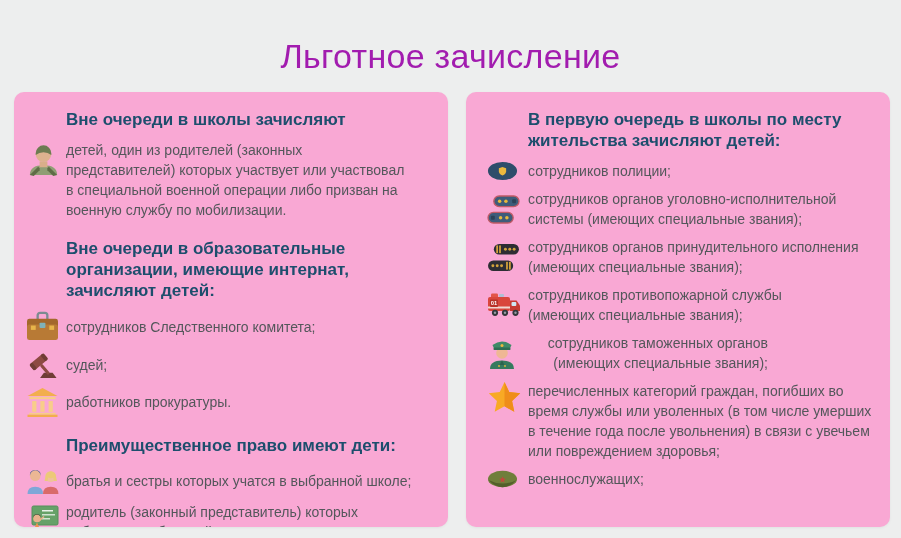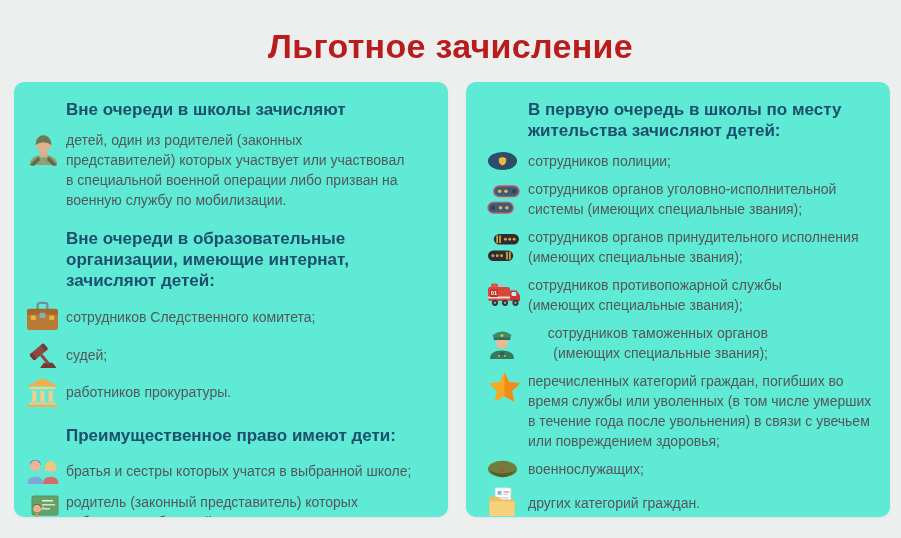--- a/index.html
+++ b/index.html
@@ -1,25 +1,25 @@
 <!DOCTYPE html>
 <html><head>
 <meta charset="utf-8">
 <style>
   html,body{margin:0;padding:0;}
   .page{
     position:relative;width:901px;height:538px;background:#edeeee;
     font-family:"Liberation Sans",sans-serif;overflow:hidden;
   }
   .title{
-    position:absolute;top:21px;left:0;right:0;margin:6px;text-align:center;
-    font-size:34px;font-weight:700;color:#b91c1c;letter-spacing:.3px;
+    position:absolute;top:21px;left:0;right:0;margin:16px;text-align:center;
+    font-size:34px;font-weight:400;color:#a21caf;letter-spacing:.3px;
   }
   .card{
-    position:absolute;top:82px;height:435px;background:#5eead4;border-radius:10px;
+    position:absolute;top:92px;height:435px;background:#f9a8d4;border-radius:10px;
     box-sizing:border-box;overflow:hidden;box-shadow:0 1px 3px rgba(0,0,0,.05);
   }
   .card.left{left:14px;width:434px;padding:17px 10px 0 11px;}
   .card.right{left:466px;width:424px;padding:17px 12px 0 21px;}
   .sec-heading{
     margin:0 0 10px 41px;font-size:17px;line-height:21px;font-weight:700;color:#1d4e6d;
   }
   .sec{margin-top:18px;}
   .item{display:flex;align-items:center;margin-bottom:8px;}
   .item.top{align-items:flex-start;}
@@ -233,29 +233,14 @@
       <span class="ic">
         <svg width="31" height="20" viewBox="0 0 34 22">
           <ellipse cx="17" cy="11" rx="16" ry="9" fill="#707e3b"></ellipse>
           <path d="M1.5 12q15.5 8 31 0q-7.5 8-15.5 8T1.5 12z" fill="#535f2a"></path>
           <path d="M17 8.2l1.1 2.2 2.4.3-1.8 1.7.5 2.4-2.2-1.2-2.2 1.2.5-2.4-1.8-1.7 2.4-.3z" fill="#c0483c"></path>
         </svg>
       </span>
       <p class="w354">военнослужащих;</p>
     </div>
 
-    <div class="item">
-      <span class="ic">
-        <svg width="30" height="31" viewBox="0 0 30 32">
-          <rect x="8" y="1" width="16" height="20" rx="1" fill="#fdfefe" stroke="#dde2e5"></rect>
-          <rect x="10.5" y="4" width="4" height="4" fill="#7fb3d8"></rect>
-          <rect x="16.5" y="4.5" width="6" height="1.3" fill="#e08a8a"></rect>
-          <rect x="16.5" y="7" width="5" height="1.3" fill="#c9d2d8"></rect>
-          <rect x="10.5" y="10.5" width="11" height="1.3" fill="#c9d2d8"></rect>
-          <rect x="10.5" y="13" width="11" height="1.3" fill="#c9d2d8"></rect>
-          <path d="M2 10h9l3 3h14v17H2z" fill="#edbe5e"></path>
-          <rect x="2" y="15" width="26" height="15" rx="1.5" fill="#f6d27c"></rect>
-        </svg>
-      </span>
-      <p class="w354">других категорий граждан.</p>
-    </div>
   </section>
 </div>
 
 </body></html>

